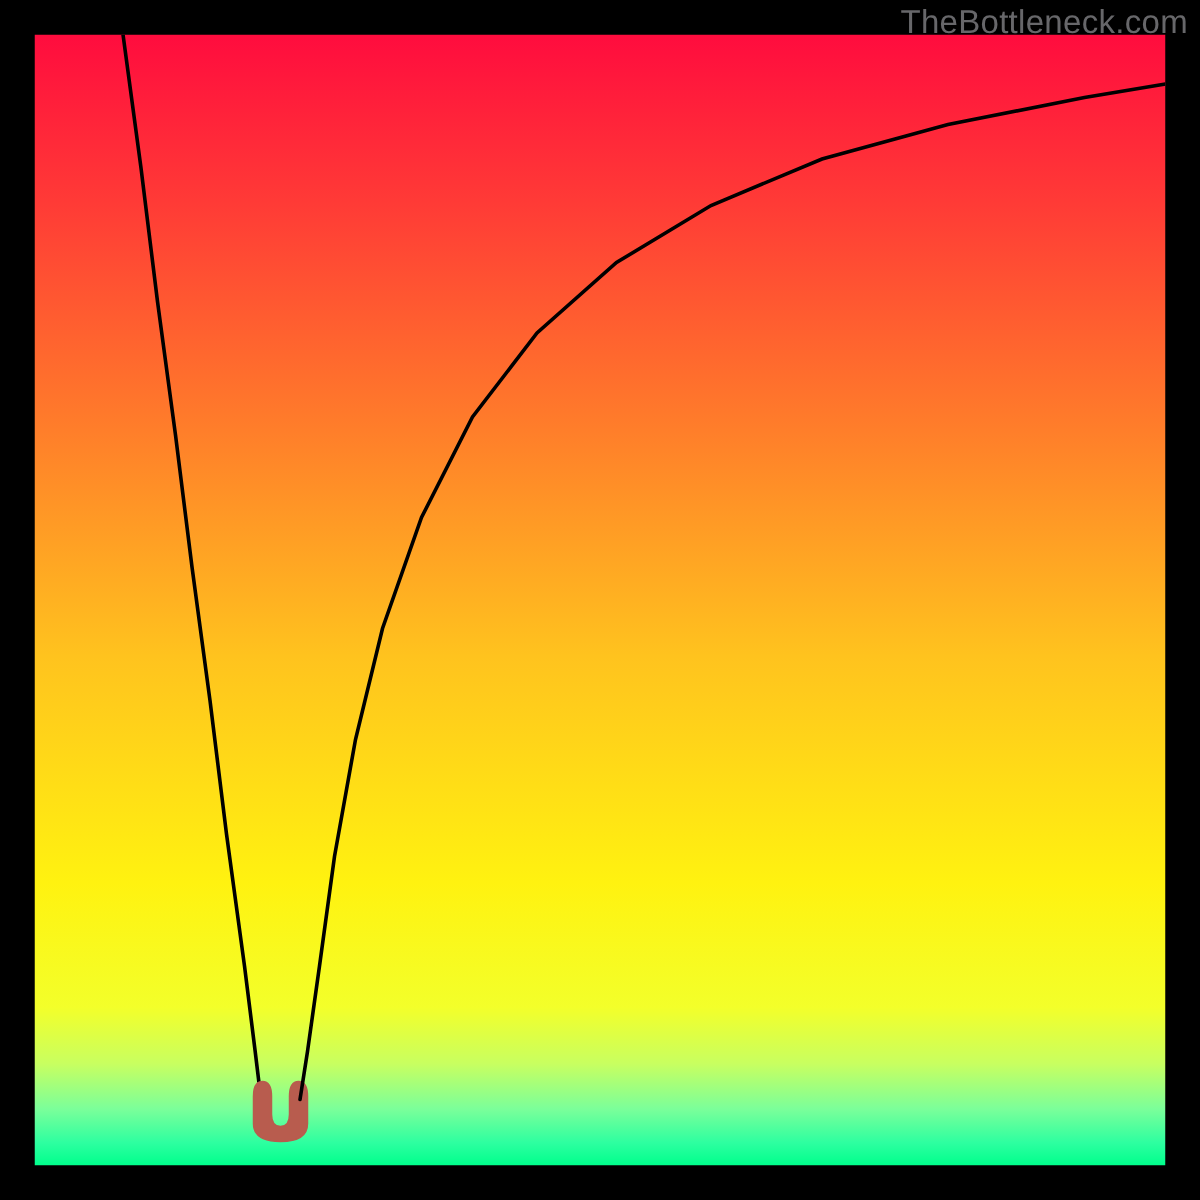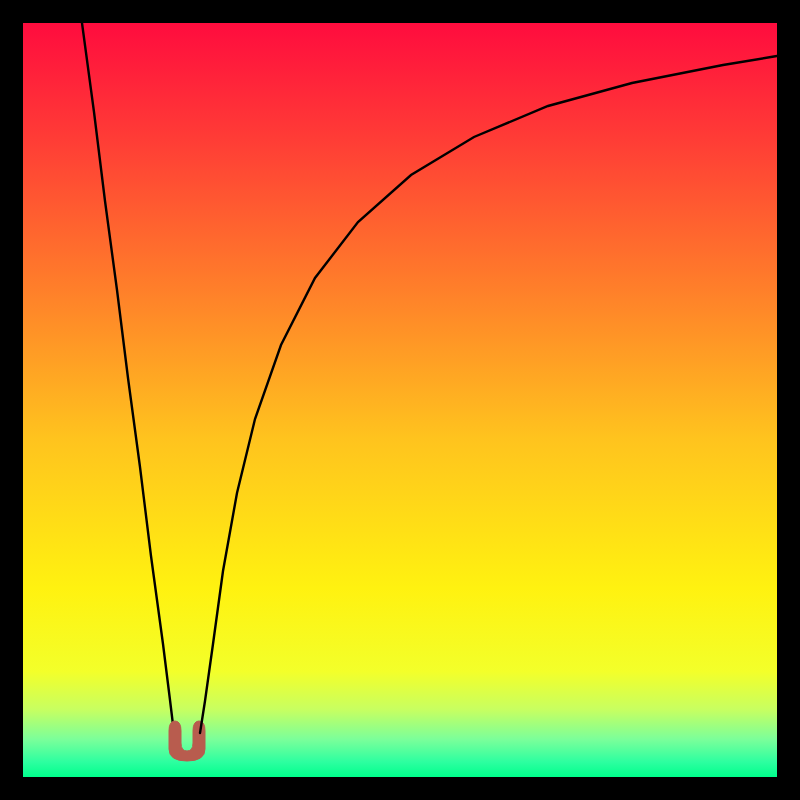--- a/index.html
+++ b/index.html
@@ -103,13 +103,14 @@
                L 335 199
                L 388 152
                L 451 114
                L 525 83
                L 609 60
                L 700 42
                L 754 33" fill="none" stroke="#000" stroke-width="2.4" stroke-linecap="round"></path>
     </svg>
   </div>
 
+  <div class="watermark">TheBottleneck.com</div>
 </div>
 
 </body></html>

